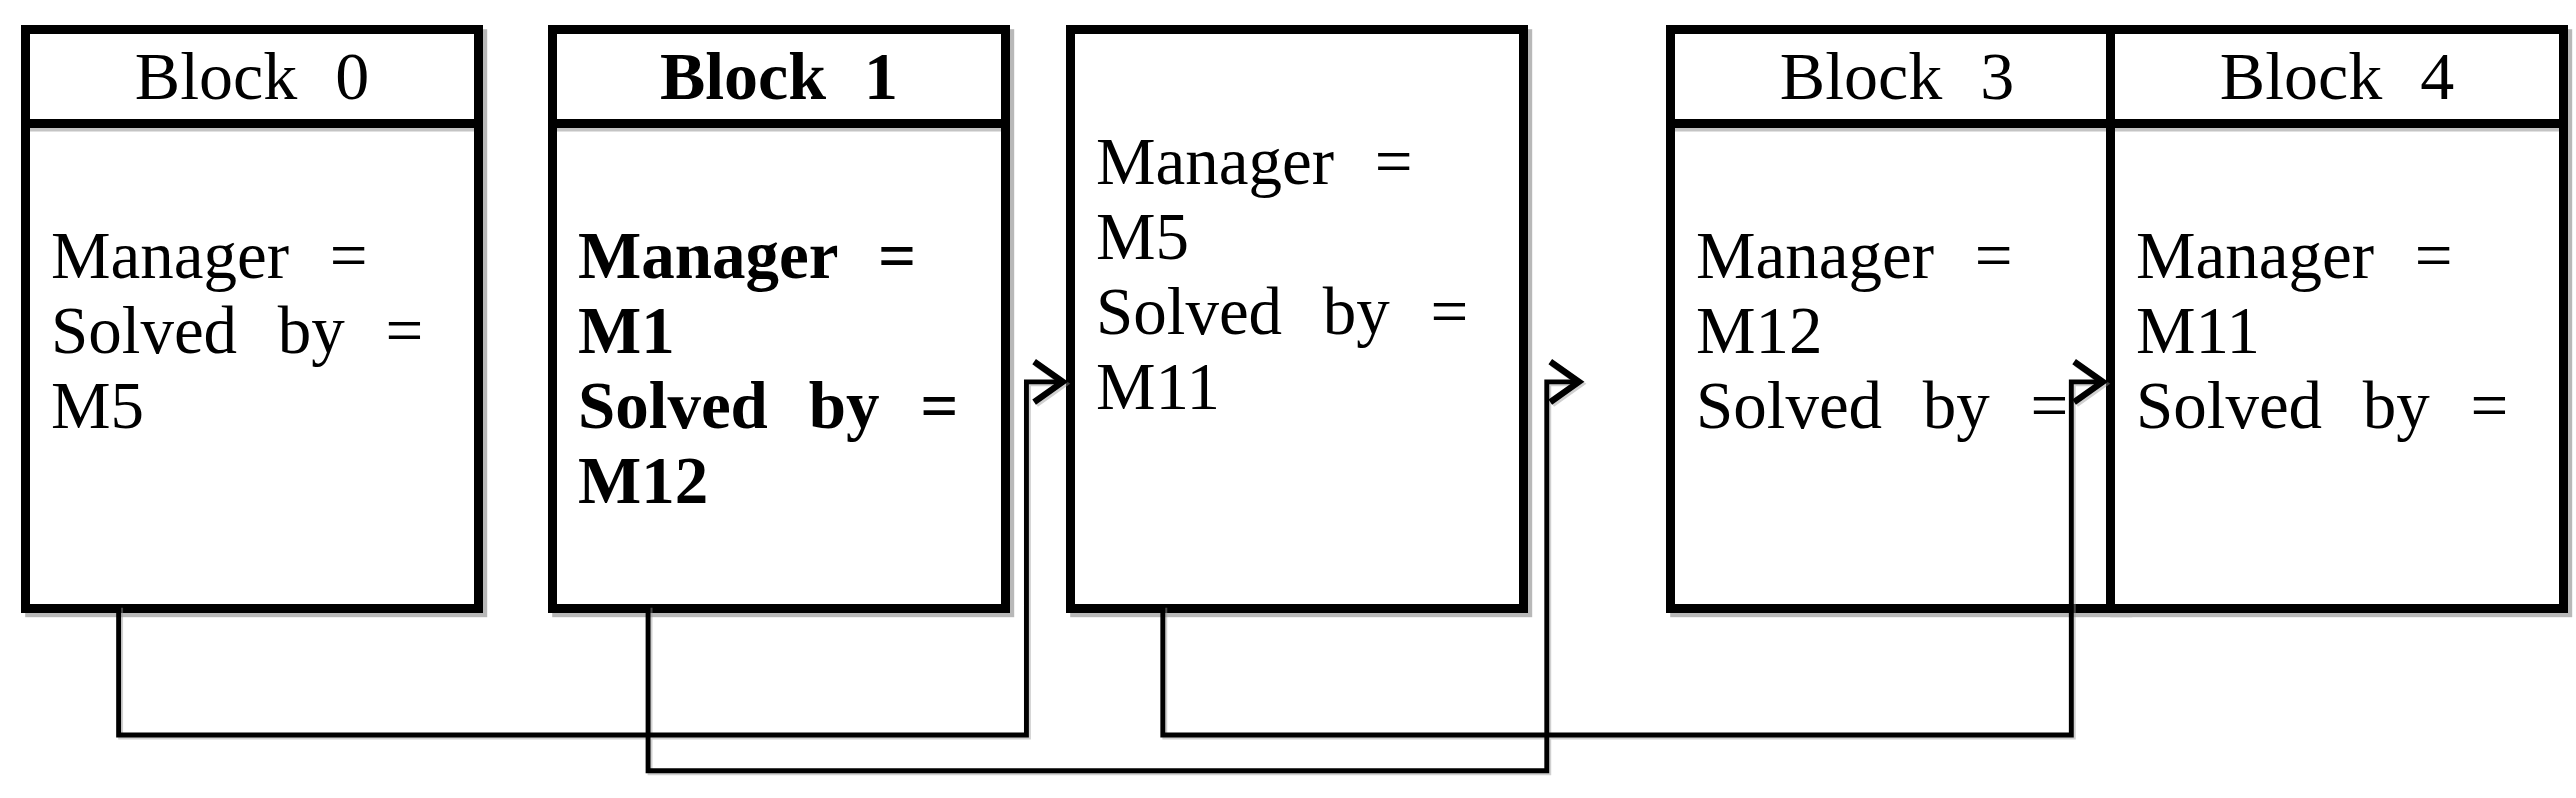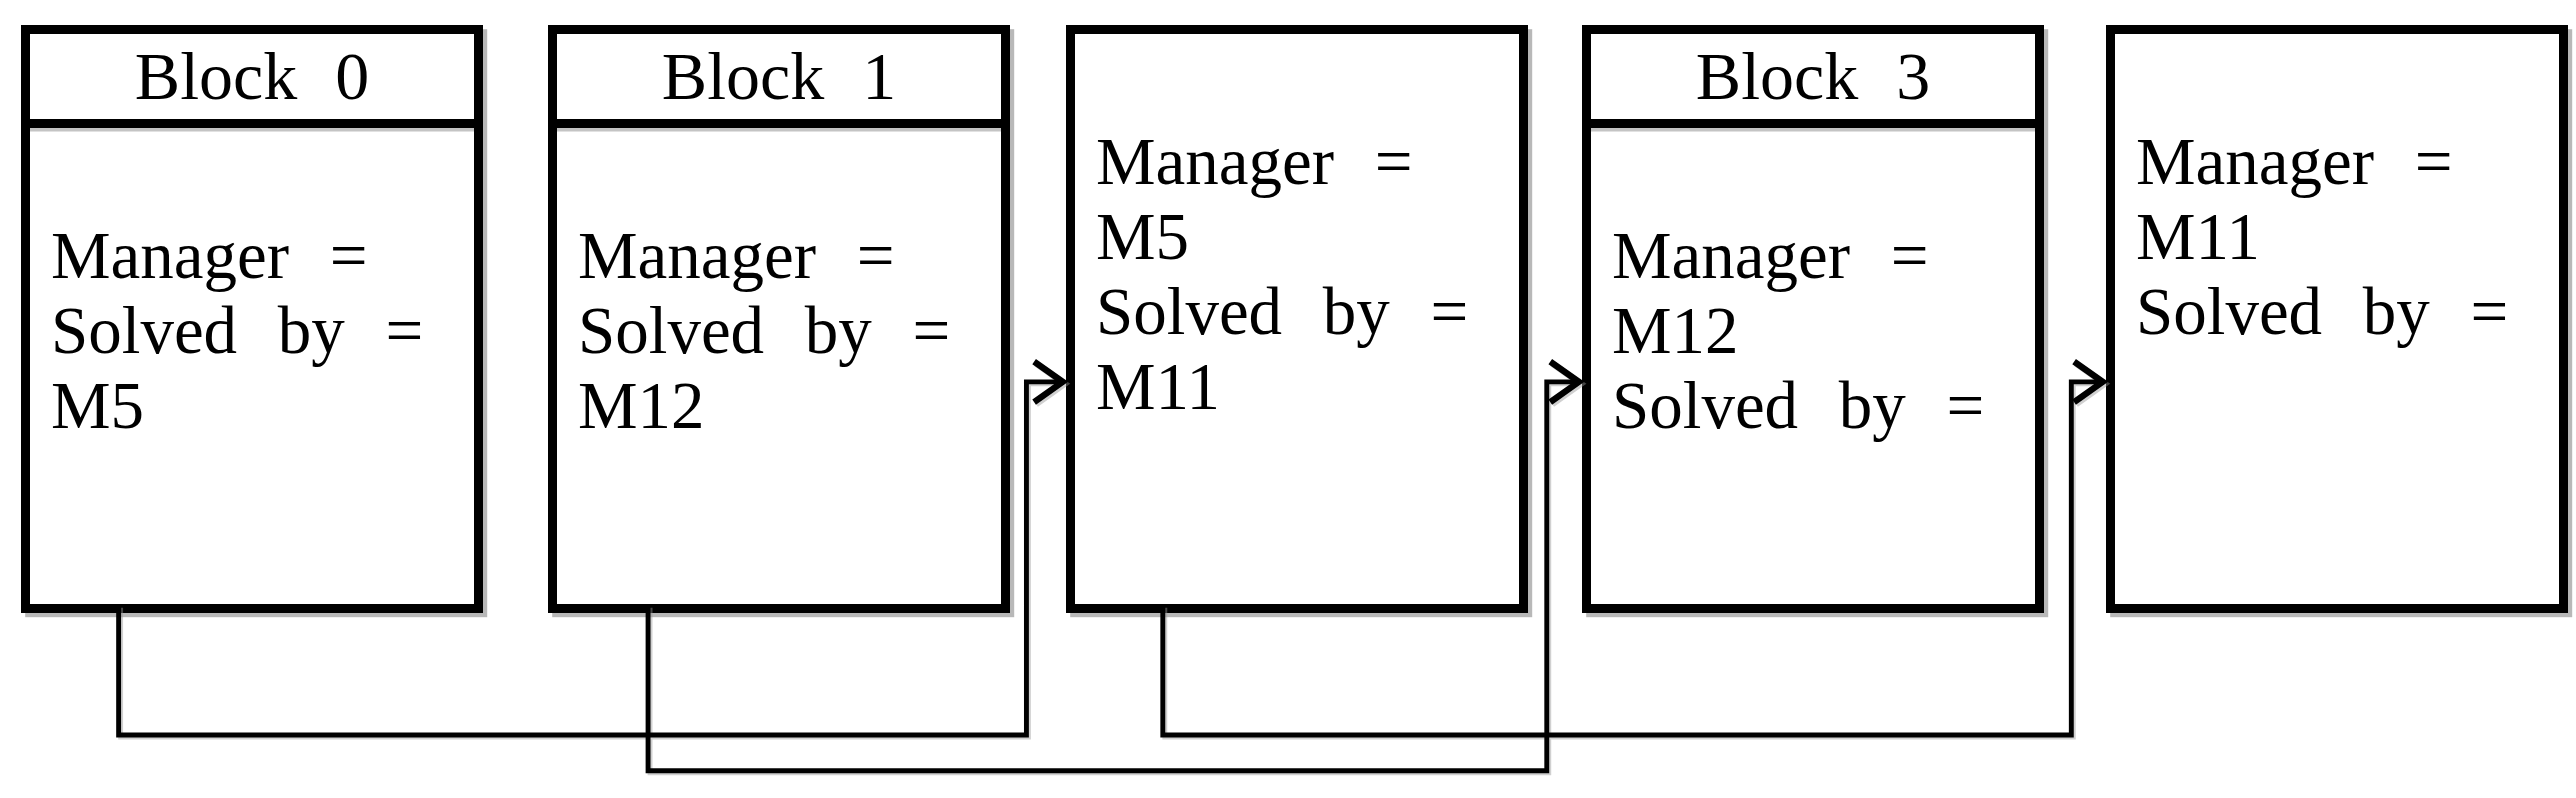--- a/index.html
+++ b/index.html
@@ -39,23 +39,23 @@
     white-space: nowrap;
   }
   .block-body {
     padding: 90px 17px 0 21px;
     font-size: 67px;
     line-height: 75px;
     word-spacing: 24px;
     white-space: nowrap;
   }
   .block-0 { left: 21px;   }
-  .block-1 { left: 548px;  }
+  .block-1 { left: 548px; font-weight: bold;  }
   .block-2 { left: 1066px; }
-  .block-3 { left: 1582px; }
+  .block-3 { left: 1666px; }
   .block-4 { left: 2106px; }
   .connector-layer {
     position: absolute;
     left: 0;
     top: 0;
     width: 2576px;
     height: 798px;
     z-index: 2;
     pointer-events: none;
     filter: drop-shadow(2.8px 2.8px 0 rgba(150,150,150,0.45));
@@ -78,20 +78,21 @@
       <div>Manager =</div>
       <div>Solved by =</div>
       <div>M5</div>
     </div>
   </div>
 
   <div class="block block-1">
     <div class="block-header">Block 1</div>
     <div class="block-body">
       <div>Manager =</div>
+      <div>M1</div>
       <div>Solved by =</div>
       <div>M12</div>
     </div>
   </div>
 
   <div class="block block-2">
     <div class="block-body">
       <div>Manager =</div>
       <div>M5</div>
       <div>Solved by =</div>
@@ -102,20 +103,21 @@
   <div class="block block-3">
     <div class="block-header">Block 3</div>
     <div class="block-body">
       <div>Manager =</div>
       <div>M12</div>
       <div>Solved by =</div>
     </div>
   </div>
 
   <div class="block block-4">
+    <div class="block-header">Block 4</div>
     <div class="block-body">
       <div>Manager =</div>
       <div>M11</div>
       <div>Solved by =</div>
     </div>
   </div>
 
   <svg class="connector-layer" viewBox="0 0 3682 1141" xmlns="http://www.w3.org/2000/svg">
 
     <path class="wire" d="M 169 866 L 169 1051 L 1467 1051 L 1467 546 L 1514 546"></path>

